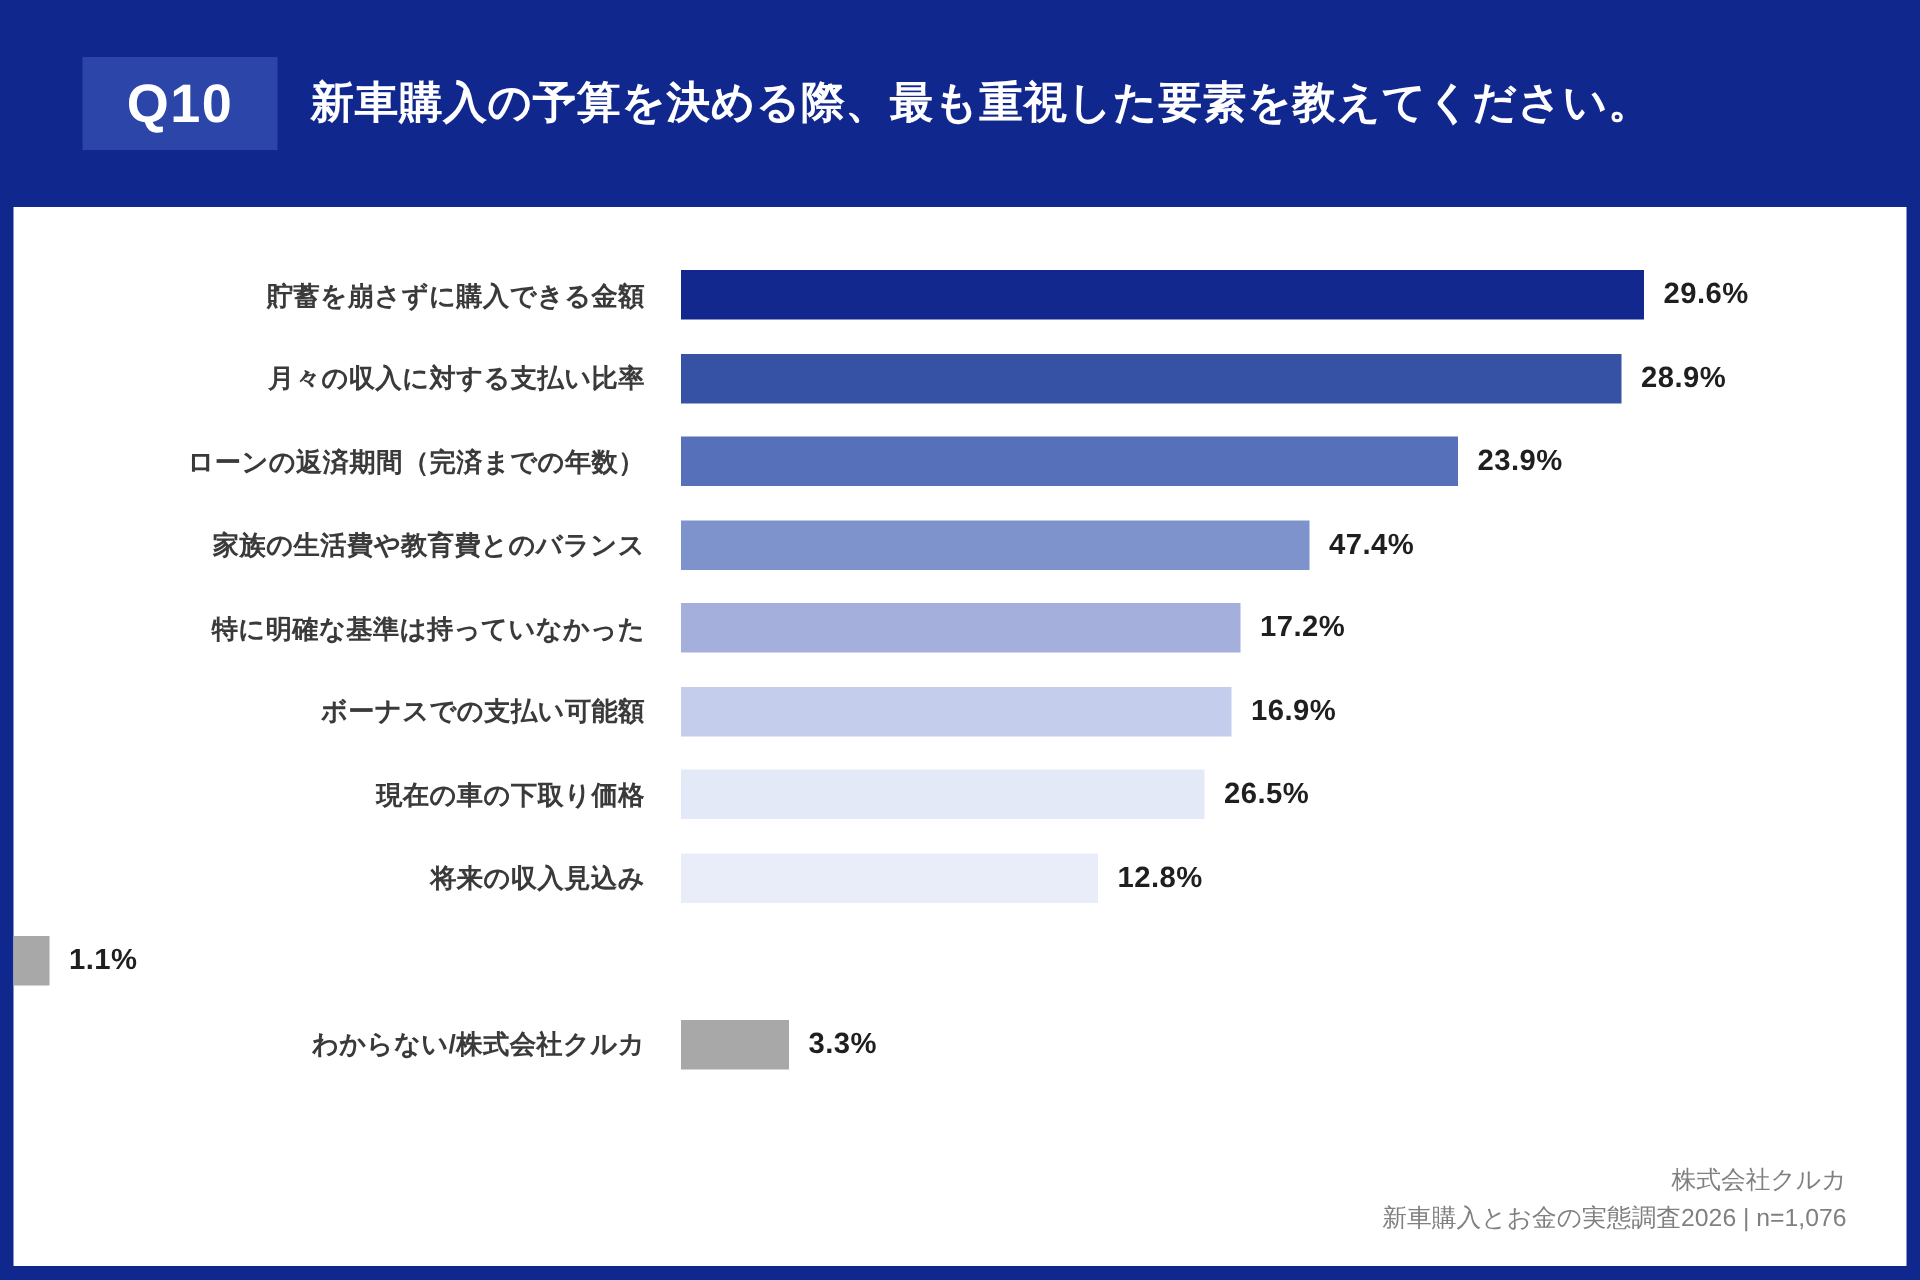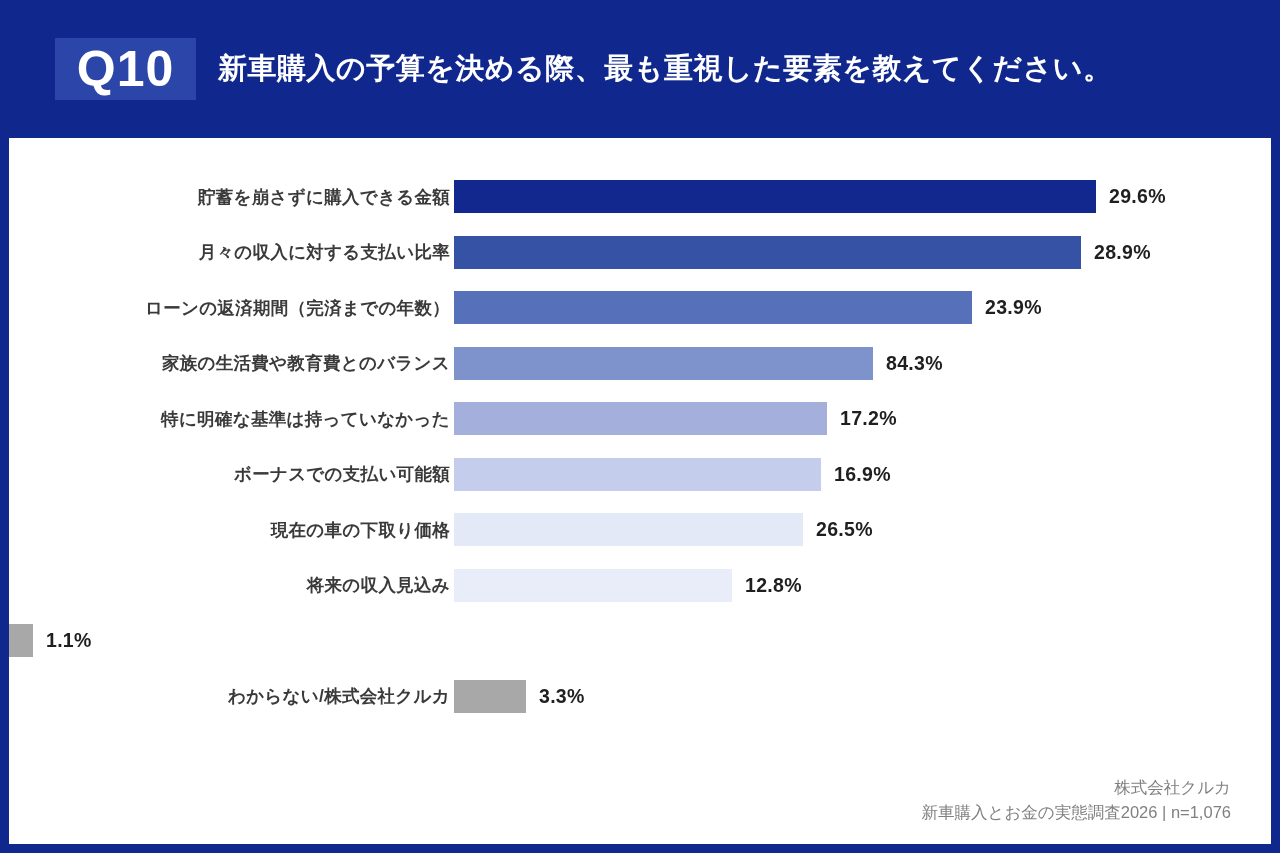--- a/index.html
+++ b/index.html
@@ -11,26 +11,26 @@
   body { background: #10278E; }
 
   
   .header {
     height: 138px;
     display: flex;
     align-items: center;
     padding-left: 55px;
   }
   .q-badge {
-    width: 141px; height: 62px;
+    width: 130px; height: 62px;
     background: #2B45A8;
     display: flex; align-items: center; justify-content: center;
     color: #ffffff;
     font-weight: bold;
-    font-size: 50px;
+    font-size: 36px;
     letter-spacing: 1px;
     flex: 0 0 auto;
   }
   .header-title {
     color: #ffffff;
     font-weight: bold;
     font-size: 29px;
     margin-left: 22px;
     letter-spacing: 0.5px;
     text-align: right;
@@ -50,21 +50,21 @@
   }
   .chart-row {
     height: 55.5px;
     display: flex;
     align-items: center;
   }
   .row-label {
     width: 445px;
     flex: 0 0 auto;
     text-align: right;
-    padding-right: 4px;
+    padding-right: 24px;
     font-weight: bold;
     font-size: 17.5px;
     color: #3a3a3a;
     letter-spacing: 0.3px;
   }
   .row-bar {
     height: 33px;
     flex: 0 0 auto;
   }
   .row-value {
@@ -109,21 +109,21 @@
         <div class="row-value">28.9%</div>
       </div>
       <div class="chart-row">
         <div class="row-label">ローンの返済期間（完済までの年数）</div>
         <div class="row-bar" style="width: 518px; background: rgb(86, 113, 185);"></div>
         <div class="row-value">23.9%</div>
       </div>
       <div class="chart-row">
         <div class="row-label">家族の生活費や教育費とのバランス</div>
         <div class="row-bar" style="width: 419px; background: rgb(126, 147, 204);"></div>
-        <div class="row-value">84.3%</div>
+        <div class="row-value">47.4%</div>
       </div>
       <div class="chart-row">
         <div class="row-label">特に明確な基準は持っていなかった</div>
         <div class="row-bar" style="width: 373px; background: rgb(164, 175, 220);"></div>
         <div class="row-value">17.2%</div>
       </div>
       <div class="chart-row">
         <div class="row-label">ボーナスでの支払い可能額</div>
         <div class="row-bar" style="width: 367px; background: rgb(196, 205, 235);"></div>
         <div class="row-value">16.9%</div>

